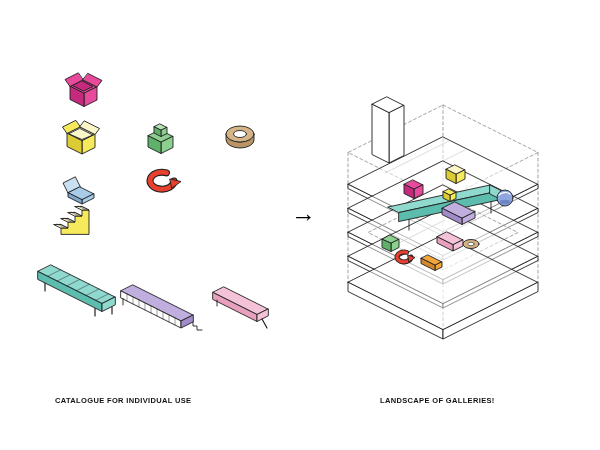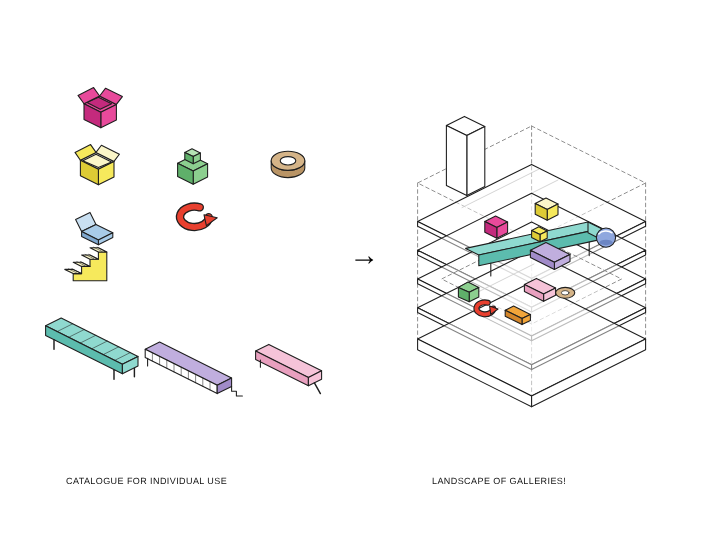--- a/index.html
+++ b/index.html
@@ -7,21 +7,21 @@
   .canvas{position:relative;width:600px;height:450px;background:#fff;overflow:hidden;
           font-family:"Liberation Sans",sans-serif}
   svg{position:absolute;overflow:visible}
   svg *{stroke-linejoin:round;stroke-linecap:round}
   .o{stroke:#1f1f1f;stroke-width:.9}
   .o2{stroke:#1f1f1f;stroke-width:1.2}
   .nf{fill:none}
   .h{stroke:#1f1f1f;stroke-width:.45}
   .dash{stroke:#8a8a8a;stroke-width:.8;stroke-dasharray:3 2.6;fill:none}
   .pencil{stroke:#cccccc;stroke-width:.7;fill:none}
-  .label{position:absolute;font-size:7.5px;font-weight:400;letter-spacing:.35px;
+  .label{position:absolute;font-size:7.5px;font-weight:700;letter-spacing:.35px;
          color:#121212;white-space:nowrap}
   .arrow{position:absolute;font-size:25px;font-weight:900;color:#000;line-height:1}
 </style>
 <style>
 .f-plate{fill:rgba(255,255,255,0.45)}
 .f-magenta{fill:#e84a9b}
 .f-magentaDark{fill:#c42a7d}
 .f-yellow{fill:#f6e95c}
 .f-yellowDark{fill:#ddcb35}
 .f-yellowPale{fill:#fbf6c8}
@@ -267,15 +267,15 @@
     </g>
 
     <g>
       <ellipse class="f-tan o" cx="146" cy="159" rx="8" ry="4.5"></ellipse>
       <ellipse class="f-white" stroke="#1f1f1f" stroke-width="0.6" cx="146" cy="159" rx="3.2" ry="1.8"></ellipse>
     </g>
   </svg>
 
   <div class="label" style="left:55px;top:396px">CATALOGUE FOR INDIVIDUAL USE</div>
 
-  <div class="label" style="left:360px;top:396px">LANDSCAPE OF GALLERIES!</div>
+  <div class="label" style="left:380px;top:396px">LANDSCAPE OF GALLERIES!</div>
 
 </div>
 
 </body></html>

